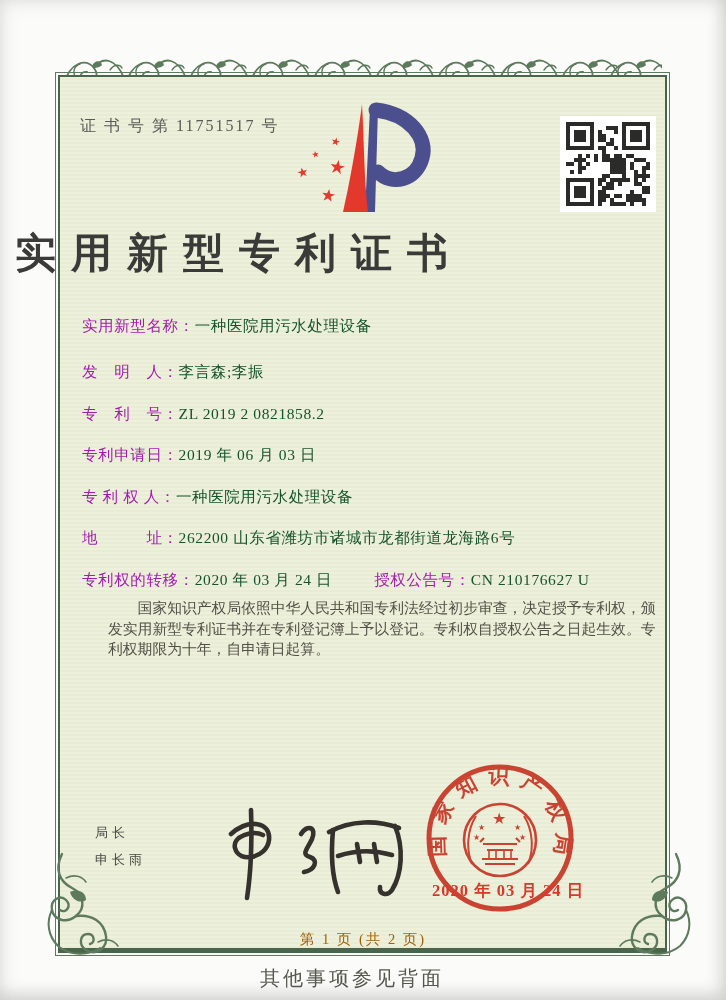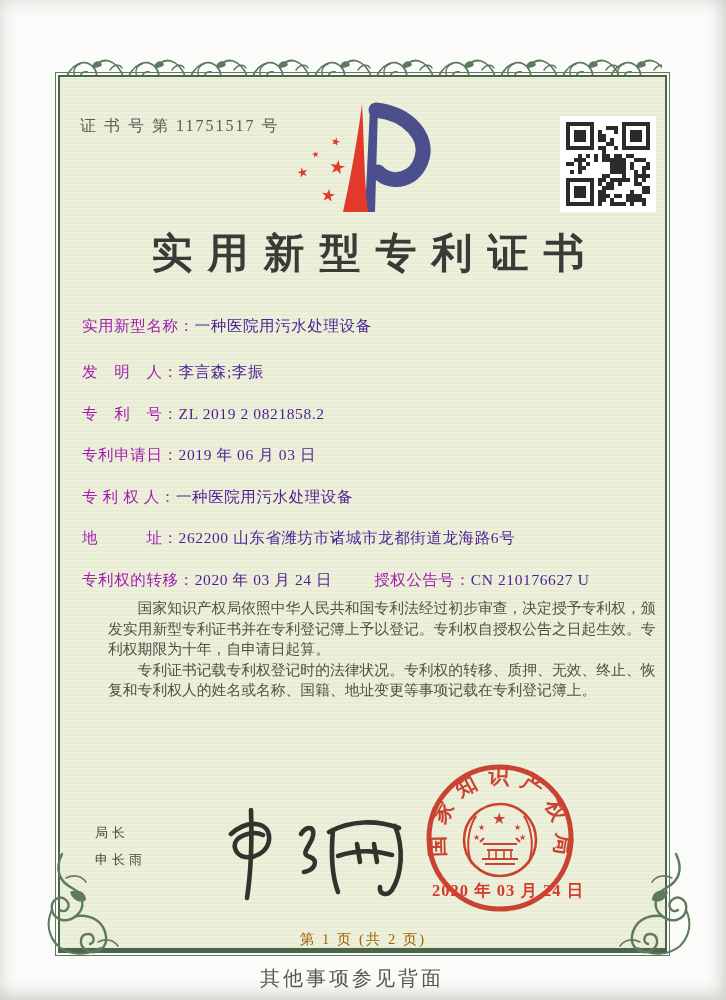--- a/index.html
+++ b/index.html
@@ -14,26 +14,26 @@
   .frame{position:absolute;left:55px;top:72px;width:613px;height:882px;
     border:1px solid #5d7a5e;}
   .frame-inner{position:absolute;inset:2px;border:2px solid #49664d;border-bottom-width:5px;
     background:
       repeating-linear-gradient(0deg,rgba(160,175,120,.06) 0 2px,rgba(255,255,255,0) 2px 4px),
       #edf0da;}
   .cert-no{position:absolute;left:80px;top:116px;font-size:16px;color:#5a5a58;letter-spacing:2px;}
   .logo{position:absolute;left:286px;top:100px;}
   .qr-wrap{position:absolute;left:560px;top:116px;width:96px;height:96px;background:#fff;
     display:flex;align-items:center;justify-content:center;}
-  .title{position:absolute;left:0;top:226px;width:100%;text-align:center;
-    font-size:41px;font-weight:600;color:#3a3a38;letter-spacing:15px;padding-left:25px;box-sizing:border-box;}
+  .title{position:absolute;left:0;top:226px;width:100%;
+    font-size:41px;font-weight:600;color:#3a3a38;letter-spacing:15px;padding-left:15px;box-sizing:border-box;}
   .fields{position:absolute;left:82px;top:308px;width:566px;}
   .frow{position:absolute;left:0;font-size:15.5px;color:#4d4c48;letter-spacing:.6px;white-space:nowrap;}
   .frow .lbl{color:#a21caf;}
-  .frow .val{color:#4c1d95;text-align:center;}
+  .frow .val{color:#14532d;text-align:center;}
   .grant-gap{display:inline-block;width:42px;}
   .paras{position:absolute;left:84px;top:598px;width:560px;font-size:14.8px;line-height:20.6px;
     color:#514f47;margin-left:24px;}
   .paras p{margin:0;text-indent:2em;}
   .director{position:absolute;left:95px;top:824px;font-size:13px;color:#474744;letter-spacing:4px;}
   .director div{margin-bottom:9px;}
   .sig{position:absolute;left:205px;top:800px;}
   .seal{position:absolute;left:424px;top:762px;mix-blend-mode:multiply;opacity:.92;}
   .seal-date{position:absolute;left:432px;top:880px;font-size:16.5px;color:#d8382a;letter-spacing:1px;font-weight:600;}
   .page-no{position:absolute;left:0;top:930px;width:100%;text-align:center;
@@ -120,21 +120,20 @@
   <div class="frow" style="top:54px"><span class="lbl">发　明　人：</span><span class="val">李言森;李振</span></div>
   <div class="frow" style="top:96px"><span class="lbl">专　利　号：</span><span class="val">ZL 2019 2 0821858.2</span></div>
   <div class="frow" style="top:137px"><span class="lbl">专利申请日：</span><span class="val">2019 年 06 月 03 日</span></div>
   <div class="frow" style="top:179px"><span class="lbl">专 利 权 人：</span><span class="val">一种医院用污水处理设备</span></div>
   <div class="frow" style="top:220px"><span class="lbl">地　　　址：</span><span class="val">262200 山东省潍坊市诸城市龙都街道龙海路6号</span></div>
   <div class="frow" style="top:262px"><span class="lbl">专利权的转移：</span><span class="val">2020 年 03 月 24 日</span><span class="grant-gap"></span><span class="lbl">授权公告号：</span><span class="val">CN 210176627 U</span></div>
 </div>
 
 <div class="paras">
   <p>国家知识产权局依照中华人民共和国专利法经过初步审查，决定授予专利权，颁发实用新型专利证书并在专利登记簿上予以登记。专利权自授权公告之日起生效。专利权期限为十年，自申请日起算。</p>
-  <p>专利证书记载专利权登记时的法律状况。专利权的转移、质押、无效、终止、恢复和专利权人的姓名或名称、国籍、地址变更等事项记载在专利登记簿上。</p>
 </div>
 
 <div class="director">
   <div>局长</div>
   <div>申长雨</div>
 </div>
 
 <svg class="sig" width="210" height="110" viewBox="0 0 210 110">
   <g stroke="#35322d" stroke-width="4.6" fill="none" stroke-linecap="round" stroke-linejoin="round">
     <path d="M26,34 C44,18 66,22 64,40 C62,58 34,64 30,48 C27,36 48,30 58,35"></path>

